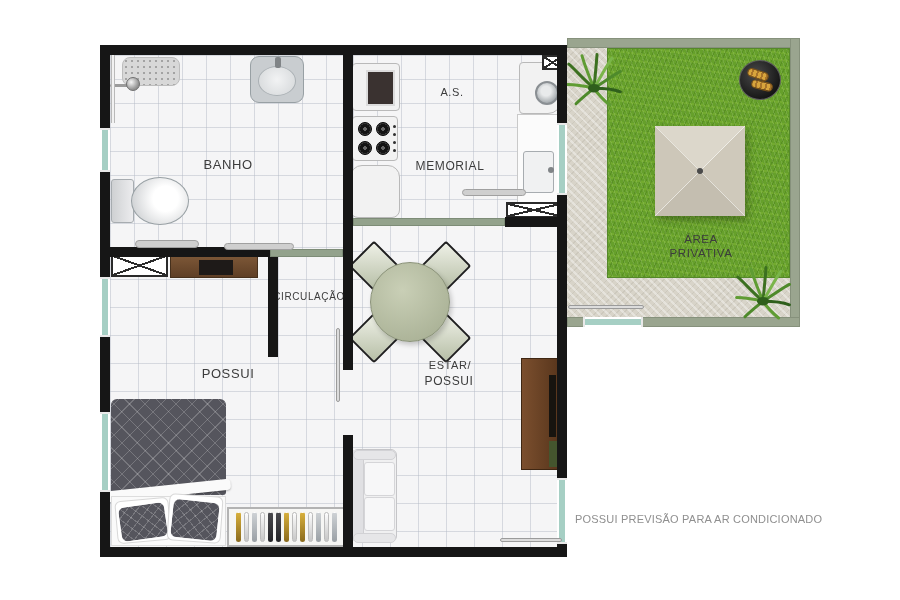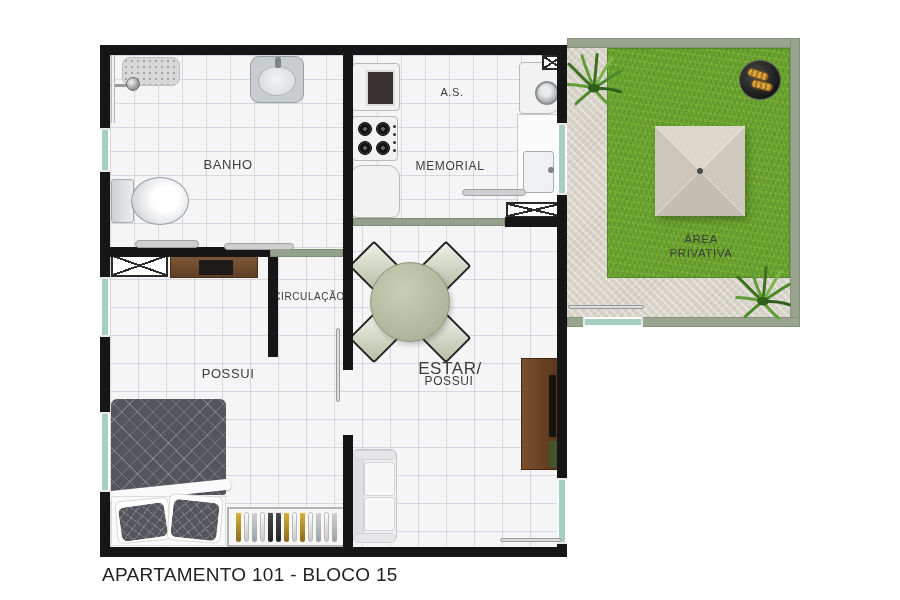--- a/index.html
+++ b/index.html
@@ -242,21 +242,21 @@
     <div class="back"></div>
     <div class="arm" style="top:0;"></div>
     <div class="arm" style="top:83px;"></div>
     <div class="cush" style="top:12px;"></div>
     <div class="cush" style="top:47px;"></div>
   </div>
   <div class="tvrack" style="left:521px;top:358px;width:37px;height:112px;">
     <div class="tv"></div>
     <div class="decor"></div>
   </div>
-  <div class="rlabel" style="left:450px;top:359px;font-size:17px;">ESTAR/</div>
+  <div class="rlabel" style="left:450px;top:359px;font-size:11px;">ESTAR/</div>
   <div class="rlabel" style="left:449px;top:374px;font-size:12px;">POSSUI</div>
   <div class="rlabel" style="left:309px;top:291px;font-size:10px;">CIRCULAÇÃO</div>
 
   <div class="wall" style="left:100px;top:45px;width:467px;height:10px;"></div>
   <div class="wall" style="left:100px;top:45px;width:10px;height:512px;"></div>
   <div class="wall" style="left:100px;top:547px;width:467px;height:10px;"></div>
   <div class="wall" style="left:557px;top:45px;width:10px;height:512px;"></div>
   <div class="wall" style="left:343px;top:45px;width:10px;height:325px;"></div>
   <div class="wall" style="left:343px;top:435px;width:10px;height:122px;"></div>
   <div class="wall" style="left:100px;top:247px;width:178px;height:10px;"></div>
@@ -272,16 +272,16 @@
   <div class="winv" style="left:100px;top:128px;width:10px;height:44px;"></div>
   <div class="winv" style="left:100px;top:277px;width:10px;height:60px;"></div>
   <div class="winv" style="left:100px;top:412px;width:10px;height:80px;"></div>
   <div class="winv" style="left:557px;top:123px;width:10px;height:72px;"></div>
   <div class="winv" style="left:557px;top:478px;width:10px;height:66px;"></div>
   <div class="winh" style="left:583px;top:317px;width:60px;height:10px;"></div>
   <div class="leaf" style="left:336px;top:328px;width:4px;height:74px;"></div>
   <div class="leaf" style="left:500px;top:538px;width:62px;height:4px;"></div>
   <div class="leaf" style="left:568px;top:305px;width:76px;height:4px;"></div>
 
-  <div class="title" style="left:102px;top:564px;">APARTAMENTO 101 - BLOCO 15</div>
   <div class="disclaimer" style="left:575px;top:513px;">
+    <div>POSSUI PREVISÃO PARA AR CONDICIONADO</div>
   </div>
 </div>
 
 </body></html>

